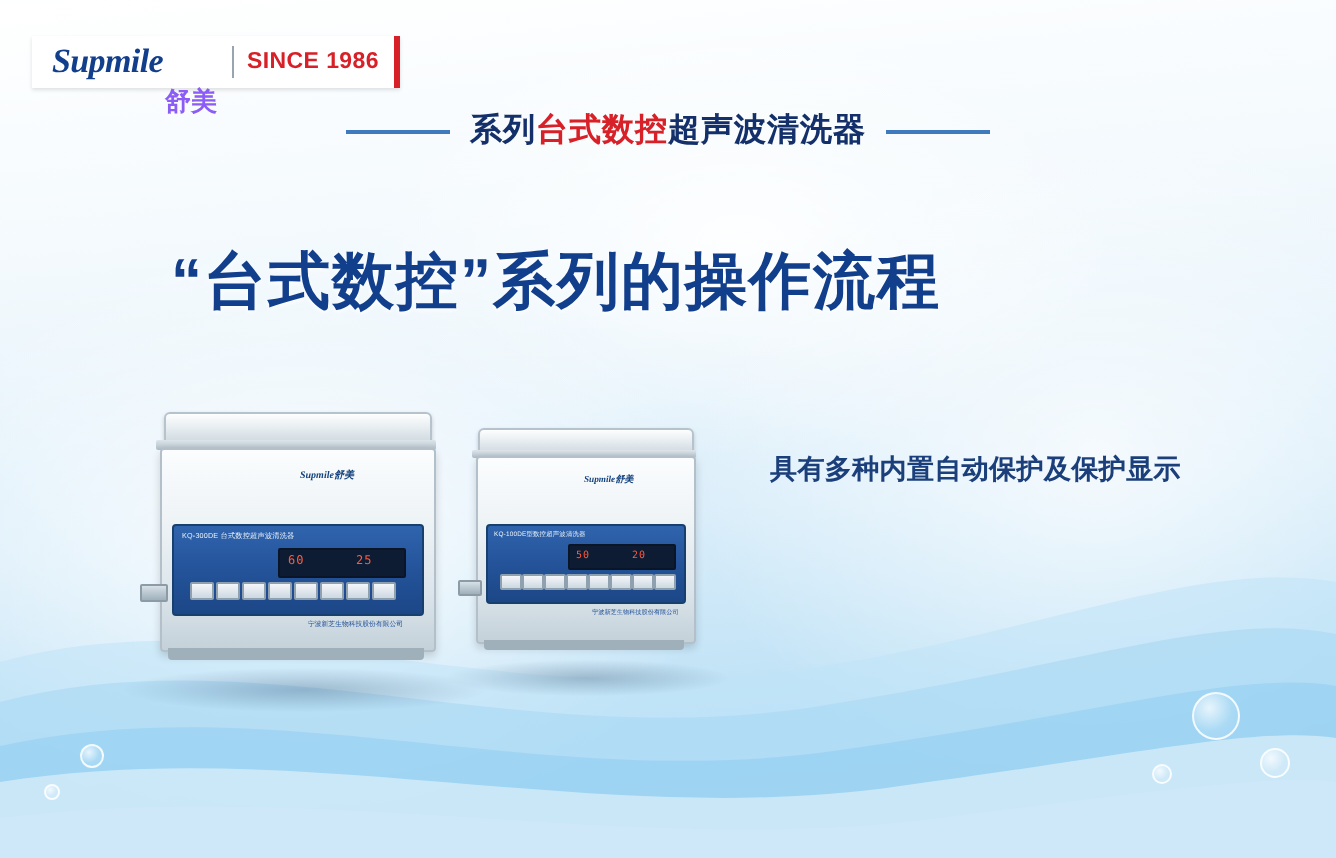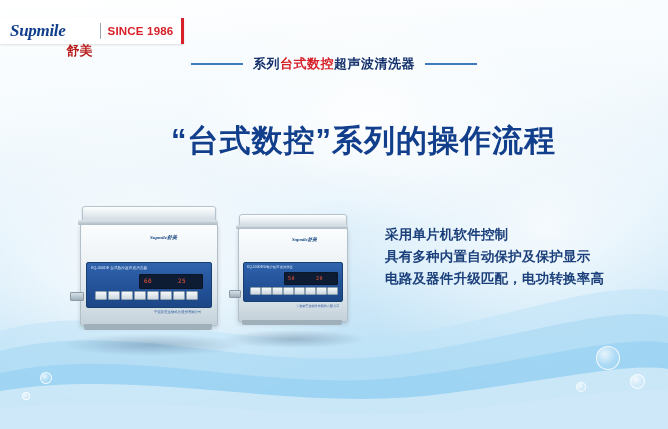--- a/index.html
+++ b/index.html
@@ -47,41 +47,41 @@
   
   .waves {
     position: absolute;
     left: 0; bottom: 0;
     width: 668px; height: 190px;
   }
 
   
   .logo-bar {
     position: absolute;
-    left: 0; top: 18px;
+    left: 16px; top: 18px;
     height: 26px;
     background: #ffffff;
     border-right: 3px solid #d72027;
     display: flex;
     align-items: center;
     padding: 0 8px 0 10px;
     box-shadow: 0 1px 2px rgba(0,0,0,0.12);
   }
   .logo-main {
     font-family: "Liberation Serif", serif;
     font-style: italic;
     font-weight: bold;
     font-size: 17px;
     color: #123f8c;
     letter-spacing: -0.3px;
   }
   .logo-cn {
     font-size: 13px;
     font-weight: bold;
-    color: #b91c1c;
+    color: #8b5cf6;
     margin-left: 1px;
     margin-top: 40px;
   }
   .logo-divider {
     width: 1px;
     height: 16px;
     background: #9aa3b2;
     margin: 0 7px;
   }
   .logo-since {
@@ -101,34 +101,34 @@
     justify-content: center;
     gap: 10px;
   }
   .rule {
     width: 52px;
     height: 2px;
     background: #1e63b4;
     opacity: 0.85;
   }
   .subtitle {
-    font-size: 13px;
+    font-size: 16px;
     font-weight: bold;
     color: #14306b;
     letter-spacing: 0.5px;
     white-space: nowrap;
   }
   .subtitle .hl { color: #d72027; }
 
   
   .heading {
     position: absolute;
     left: 0; top: 120px;
     width: 556px;
-    text-align: right;
+    text-align: center;
     font-size: 31px;
     font-weight: bold;
     color: #123f8c;
     letter-spacing: 1px;
     text-shadow: 0 1px 2px rgba(255,255,255,0.9);
   }
 
   
   .bullets {
     position: absolute;
@@ -271,23 +271,21 @@
 
   <div class="subtitle-row">
     <span class="rule"></span>
     <span class="subtitle"><span>系列</span><span class="hl">台式数控</span><span>超声波清洗器</span></span>
     <span class="rule"></span>
   </div>
 
   <div class="heading">“台式数控”系列的操作流程</div>
 
   <div class="bullets">
-    <div class="bullet">采用单片机软件控制</div>
     <div class="bullet">具有多种内置自动保护及保护显示</div>
-    <div class="bullet">电路及器件升级匹配，电功转换率高</div>
   </div>
 
   <div class="m-shadow" style="left:62px; top:334px; width:180px; height:22px;"></div>
   <div class="machine" style="left:76px; top:206px; width:150px; height:136px;">
     <div class="m-lid" style="left:6px; top:0px; width:132px; height:16px;"></div>
     <div class="m-lid-lip" style="left:2px; top:14px; width:140px; height:5px;"></div>
     <div class="m-body" style="left:4px; top:18px; width:136px; height:100px;"></div>
     <div class="m-brand" style="left:74px; top:28px; font-size:5px;">Supmile舒美</div>
     <div class="m-panel" style="left:10px; top:56px; width:124px; height:44px;">
       <div class="m-panel-text" style="left:4px; top:3px;">KQ-300DE 台式数控超声波清洗器</div>

